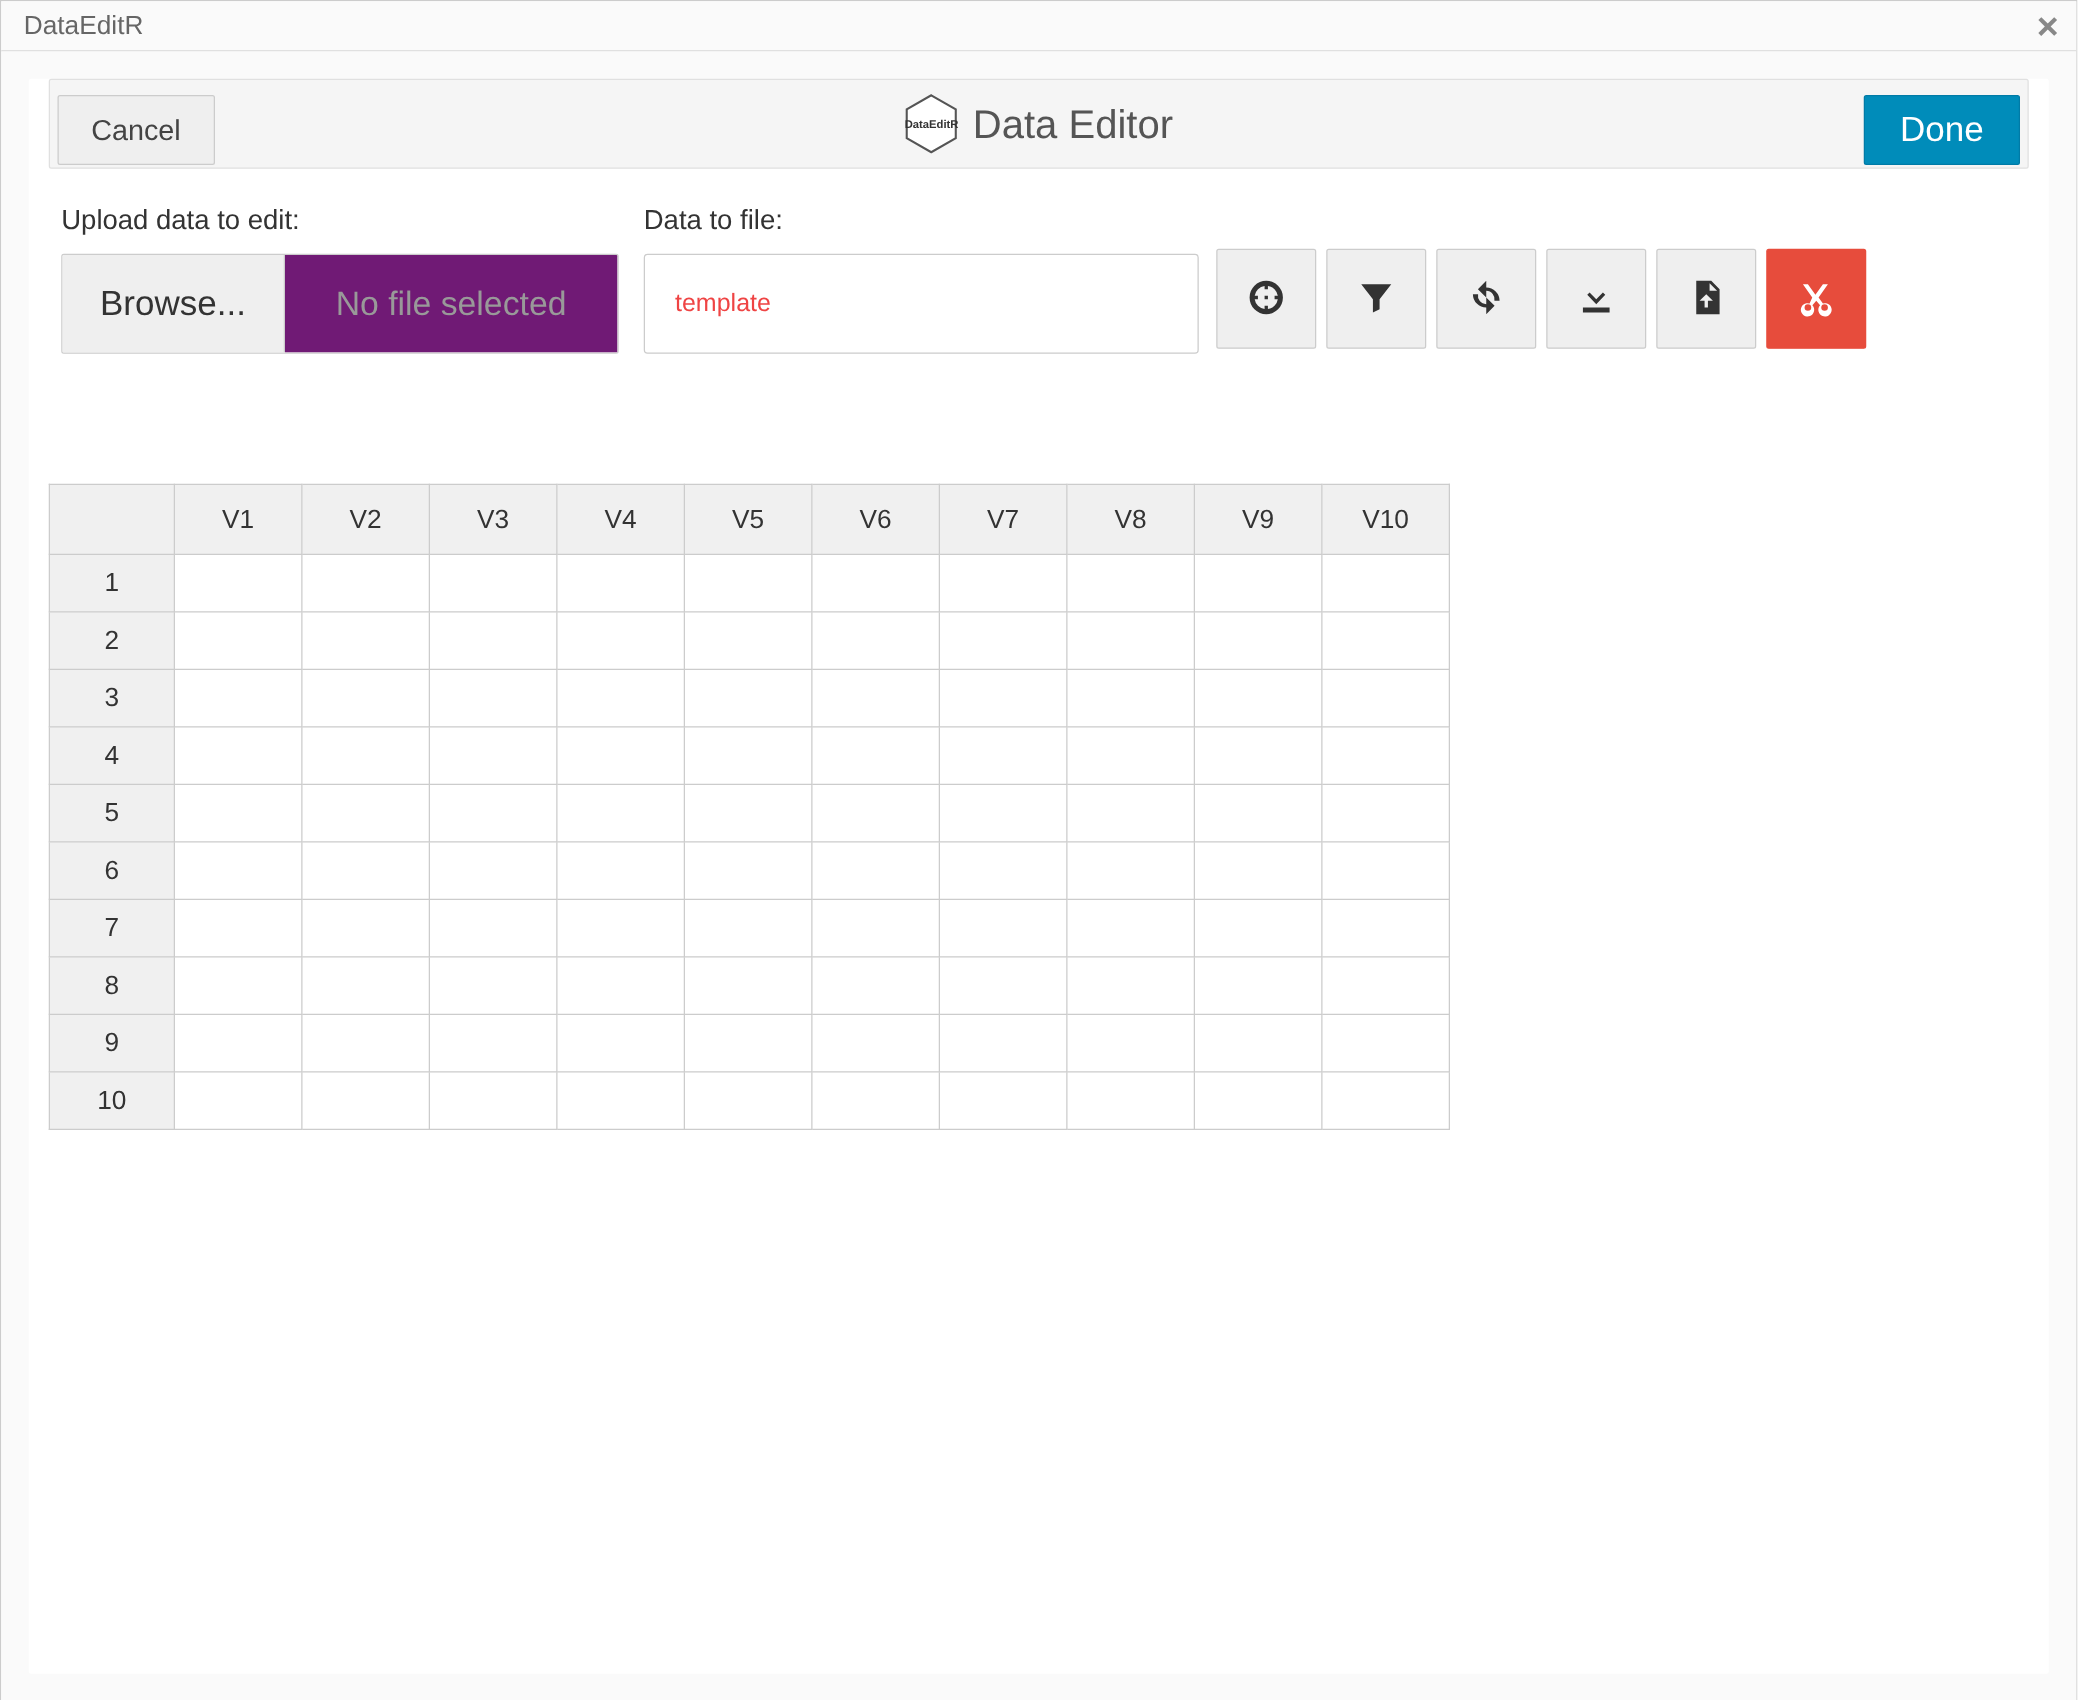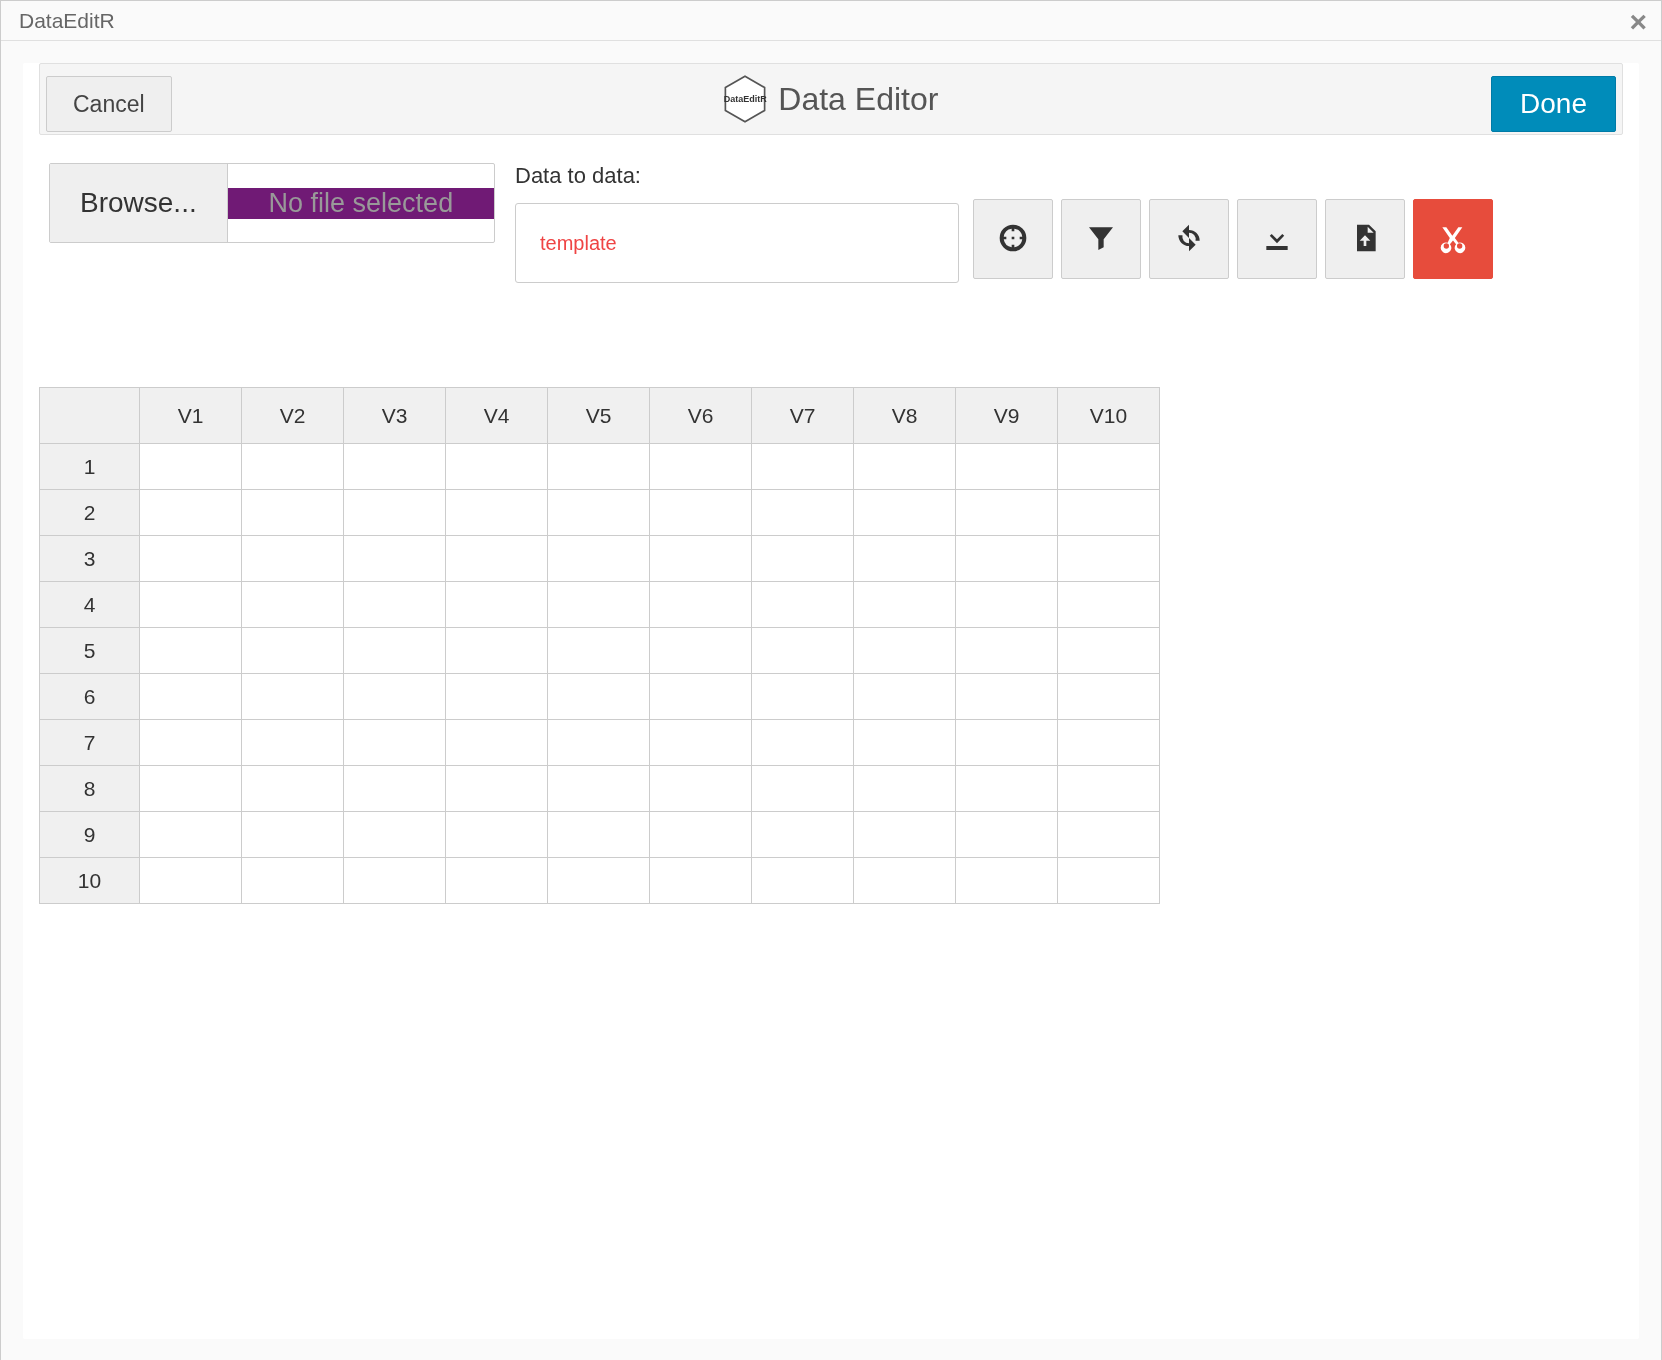--- a/index.html
+++ b/index.html
@@ -117,21 +117,20 @@
     font-size: 22px;
     color: #333;
   }
   .upload-group {
     display: flex;
     width: 446px;
     height: 80px;
     border: 1px solid #ccc;
     border-radius: 2px;
     overflow: hidden;
-    align-items: center;
   }
   .browse-btn {
     background: #efefef;
     border: none;
     border-right: 1px solid #ccc;
     padding: 0 30px;
     font-size: 28px;
     color: #333;
     cursor: pointer;
     height: 100%;
@@ -229,28 +228,29 @@
             </svg>
             <span class="hex-label">DataEditR</span>
           </span>
           <span>Data Editor</span>
         </div>
         <button class="btn btn-primary">Done</button>
       </div>
 
       <div class="controls-row">
         <div class="control-block">
+          <span class="control-label">Upload data to edit:</span>
           <div class="upload-group">
             <button class="browse-btn">Browse...</button>
             <span class="upload-status">No file selected</span>
           </div>
         </div>
 
         <div class="control-block data-edit-block">
-          <span class="control-label">Data to data:</span>
+          <span class="control-label">Data to file:</span>
           <input class="data-input" type="text" value="template" style="">
         </div>
 
         <div class="icon-btn-row">
           <button class="icon-btn">
             <span>
               <svg viewBox="0 0 24 24">
                   <path d="M12 2a10 10 0 100 20 10 10 0 000-20zm1 3.07A7 7 0 0118.93 11H17v2h1.93A7 7 0 0113 18.93V17h-2v1.93A7 7 0 015.07 13H7v-2H5.07A7 7 0 0111 5.07V7h2V5.07zM11 11h2v2h-2z"></path>
                 </svg>
             </span>

